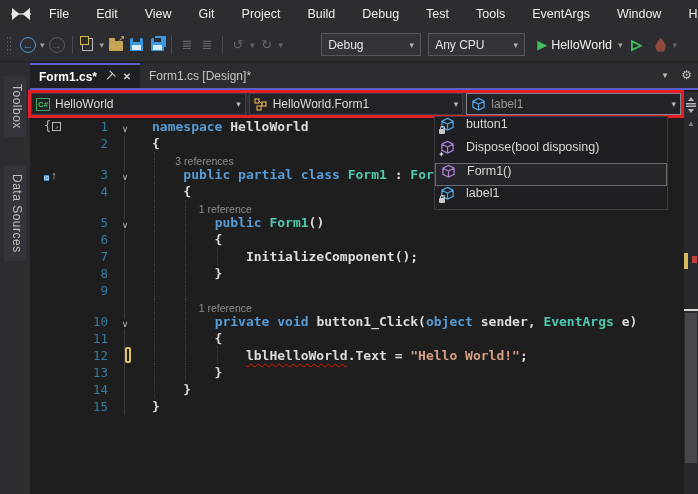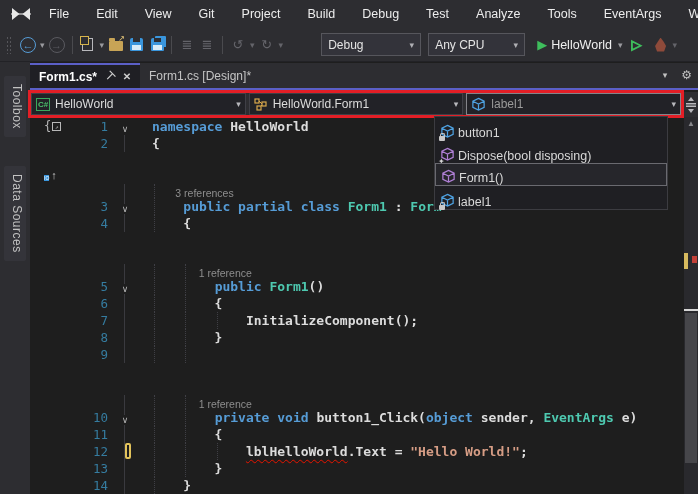--- a/index.html
+++ b/index.html
@@ -74,21 +74,21 @@
                 font-size:8px; font-weight:bold; display:inline-flex; align-items:center;
                 justify-content:center; margin-right:5px; }
   .navico { margin-right:5px; display:inline-flex; }
   #splitter-btn { left:684px; top:92px; width:14px; height:26px; display:flex;
                   align-items:center; justify-content:center; background:#2d2d31; }
 
   
   #editor { left:30px; top:117px; width:654px; height:377px; background:#1e1e1e; }
   #rows { position:absolute; left:0; top:1px; width:100%; }
   .row { display:flex; height:17px; position:relative; }
-  .row.lens { height:14px;margin-top:32px; }
+  .row.lens { height:14px; }
   .m-cell { width:36px; flex:0 0 auto; position:relative; }
   .lnum { width:42px; flex:0 0 auto; text-align:right; color:#357ca0; font-size:12.5px;
           font-family:"DejaVu Sans Mono", monospace; line-height:17px; }
   .lnum.cur { color:#d7d7d7; font-weight:bold; }
   .fold { width:34px; flex:0 0 auto; position:relative; text-align:center; }
   .row.oline .fold:after { content:''; position:absolute; left:16px; top:0; bottom:0;
                            border-left:1px solid #3a3a3f; }
   .fold .chev { position:relative; z-index:2; background:#1e1e1e; color:#b8b8b8;
                 font-size:9px; line-height:17px; padding:0 2px; }
   .code-cell { flex:1; position:relative; padding-left:10px; white-space:pre;
@@ -111,21 +111,21 @@
   #ns-glyph .bx { width:9px; height:9px; border:1px solid #b8b8b8; font-size:6px;
                   display:inline-flex; align-items:center; justify-content:center; margin-left:1px; }
   #inh-glyph { left:44px; top:166px; display:flex; align-items:center; gap:2px; z-index:5; }
   #inh-glyph .sq { width:9px; height:6px; background:#3a96dd; color:#fff; font-size:5px;
                    line-height:6px; text-align:center; margin-bottom:1px; }
   #inh-glyph .up { color:#c8c8c8; font-size:11px; }
 
   
   #member-dropdown { left:434px; top:116px; width:234px; background:#1f1f23;
                      border:1px solid #3c3c41; z-index:40; }
-  .dd-item { height:23px; display:flex; align-items:flex-end; gap:2px; padding:0 5px;
+  .dd-item { height:23px; display:flex; align-items:flex-start; gap:10px; padding:0 5px;
              font-size:12.5px; color:#d8d8d8; position:relative; }
   .dd-item.selected { border:1px solid #6a6a70; background:#26262b; }
   .dd-ico { position:relative; width:16px; height:16px; flex:0 0 auto; }
   .lock-ov { position:absolute; left:-1px; bottom:-1px; width:6px; height:5px;
              background:#c8c8c8; border-radius:1px; }
   .lock-ov:before { content:''; position:absolute; left:1px; top:-3px; width:3px; height:3px;
                     border:1px solid #c8c8c8; border-bottom:none; border-radius:2px 2px 0 0; }
   .star-ov { position:absolute; left:-2px; bottom:-3px; color:#d8d8d8; font-size:8px; }
 
   
@@ -153,21 +153,20 @@
     </svg>
     <div id="menu-items" style="display:flex;gap:9px;">
         <span class="menu-item">File</span>
         <span class="menu-item">Edit</span>
         <span class="menu-item">View</span>
         <span class="menu-item">Git</span>
         <span class="menu-item">Project</span>
         <span class="menu-item">Build</span>
         <span class="menu-item">Debug</span>
         <span class="menu-item">Test</span>
-        <span class="menu-item">Analyze</span>
         <span class="menu-item">Tools</span>
         <span class="menu-item">EventArgs</span>
         <span class="menu-item">Window</span>
         <span class="menu-item">Help</span>
       </div>
   </div>
 
   <div id="toolbar" class="abs">
     <span class="tb-grip"></span>
     <span class="tb-btn">

